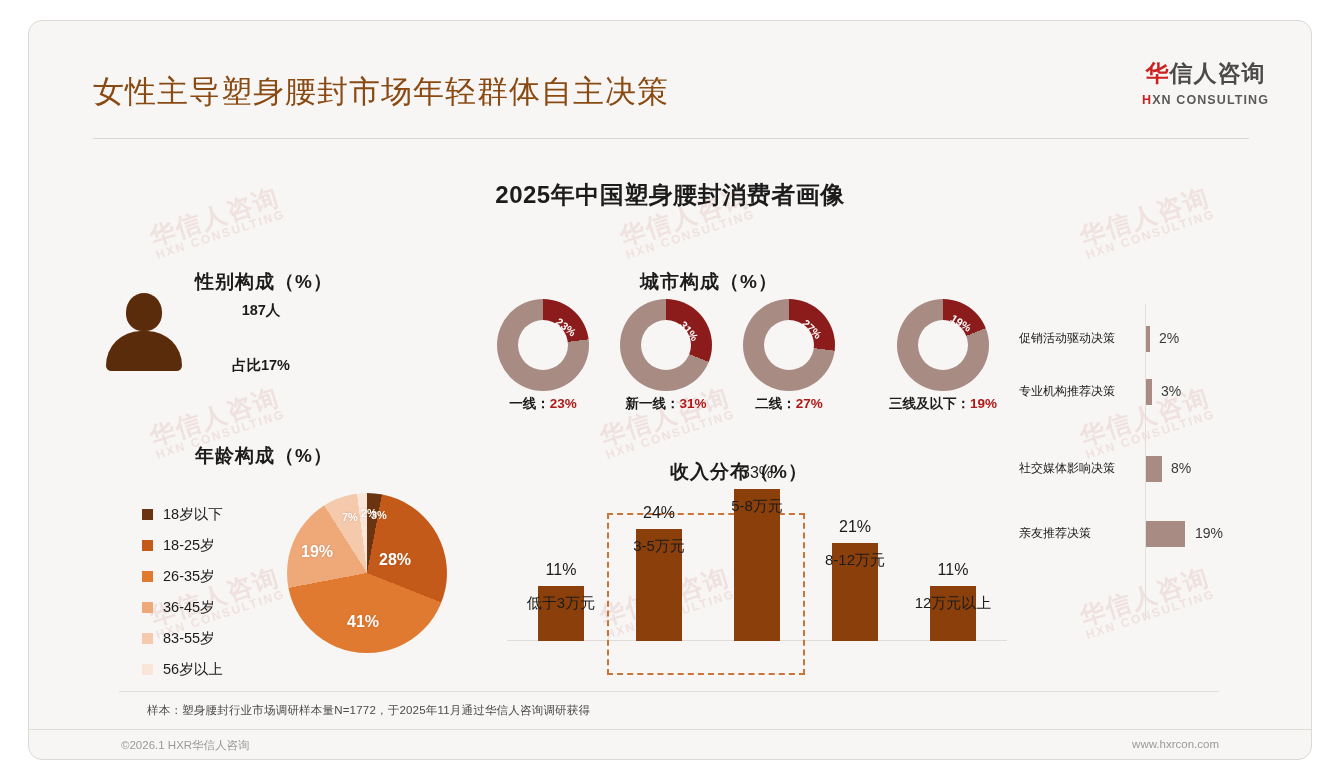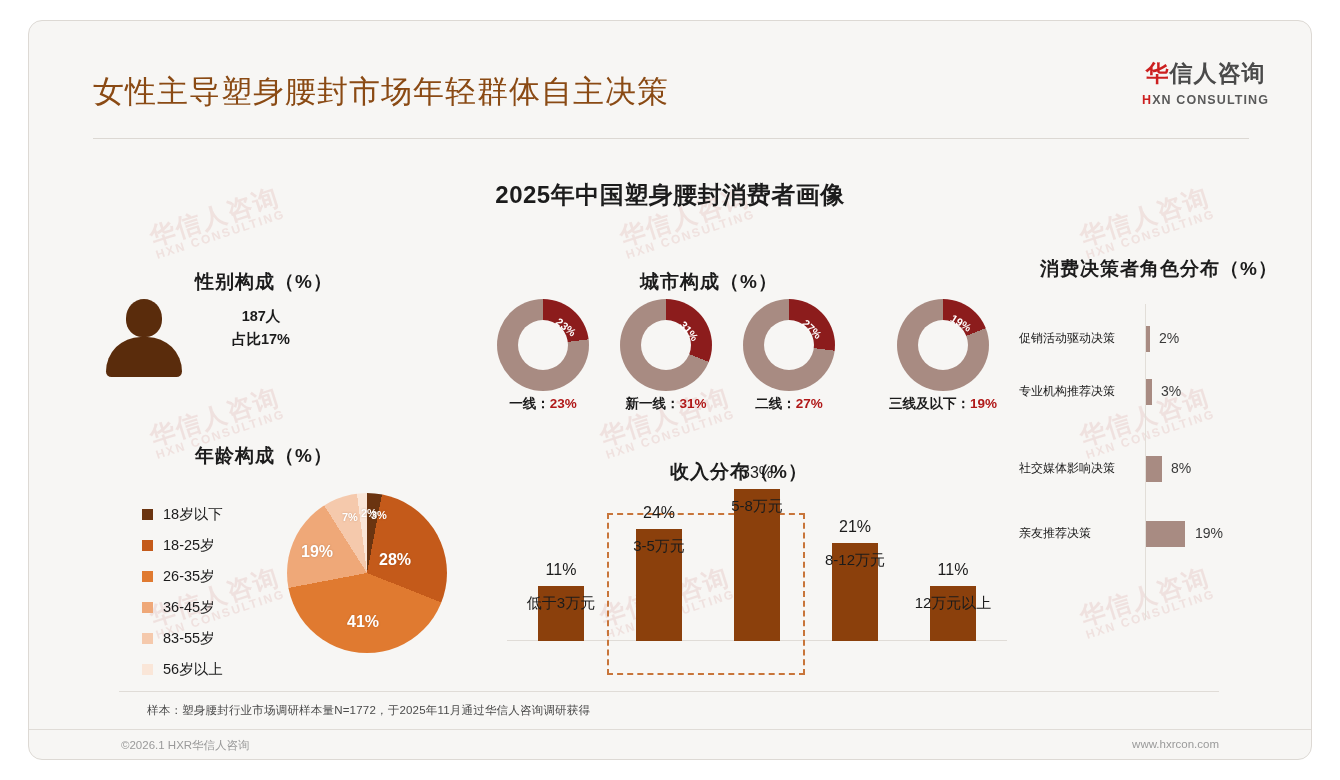--- a/index.html
+++ b/index.html
@@ -60,41 +60,41 @@
     letter-spacing: .5px;
   }
 
   .sec-title {
     position: absolute; font-size: 19px; font-weight: 700; color: #1c1c1c;
     letter-spacing: 1px; white-space: nowrap; text-align: center;
   }
 
   
   #gender-title { left: 70px; top: 248px; width: 330px; }
-  .gender-block { position: absolute; top: 278px; text-align: center; }
+  .gender-block { position: absolute; top: 272px; text-align: center; }
   #gender-male { left: 75px; }
   #gender-female { left: 240px; }
   .person { position: relative; width: 80px; height: 78px; }
   .person .head {
     position: absolute; left: 50%; top: 0; transform: translateX(-50%);
     width: 36px; height: 38px; border-radius: 50% 50% 45% 45%;
   }
   .person .body {
     position: absolute; left: 50%; bottom: 0; transform: translateX(-50%);
     width: 76px; height: 40px;
     border-radius: 38px 38px 6px 6px;
   }
   .person.female .hair-l, .person.female .hair-r {
     position: absolute; top: 4px; width: 15px; height: 52px; border-radius: 8px;
   }
   .person.female .hair-l { left: 7px; }
   .person.female .hair-r { right: 7px; }
   .gender-text { position: absolute; left: 92px; top: 8px; width: 130px; }
   .gender-text .count { font-size: 14.5px; font-weight: 700; color: #1b1b1b; }
-  .gender-text .pct { font-size: 14.5px; font-weight: 700; color: #1b1b1b; margin-top: 4px; }
+  .gender-text .pct { font-size: 14.5px; font-weight: 700; color: #1b1b1b; margin-top: 36px; }
 
   
   #age-title { left: 70px; top: 422px; width: 330px; }
   #age-legend { position: absolute; left: 113px; top: 478px; }
   .legend-row { display: flex; align-items: center; height: 31px; }
   .legend-sw { width: 11px; height: 11px; margin-right: 10px; flex: 0 0 auto; }
   .legend-lb { font-size: 14.5px; color: #1b1b1b; white-space: nowrap; }
   #age-pie {
     position: absolute; left: 258px; top: 472px; width: 160px; height: 160px;
     border-radius: 50%;
@@ -335,21 +335,20 @@
       <div class="inc-val" style="bottom:105px;">21%</div>
       <div class="inc-cat">8-12万元</div>
     </div>
     <div class="inc-col" style="left:398px;">
       <div class="inc-bar" style="height:55px;"></div>
       <div class="inc-val" style="bottom:62px;">11%</div>
       <div class="inc-cat">12万元以上</div>
     </div>
   </div>
 
-  <div class="sec-title" id="dec-title">消费决策者角色分布（%）</div>
   <div id="dec-chart">
     <div id="dec-axis"></div>
 
     <div class="dec-row" style="top:30px;">
       <span class="dec-lb">促销活动驱动决策</span>
       <span class="dec-bar" style="width:4px;"></span>
       <span class="dec-val" style="left:140px;">2%</span>
     </div>
     <div class="dec-row" style="top:83px;">
       <span class="dec-lb">专业机构推荐决策</span>

